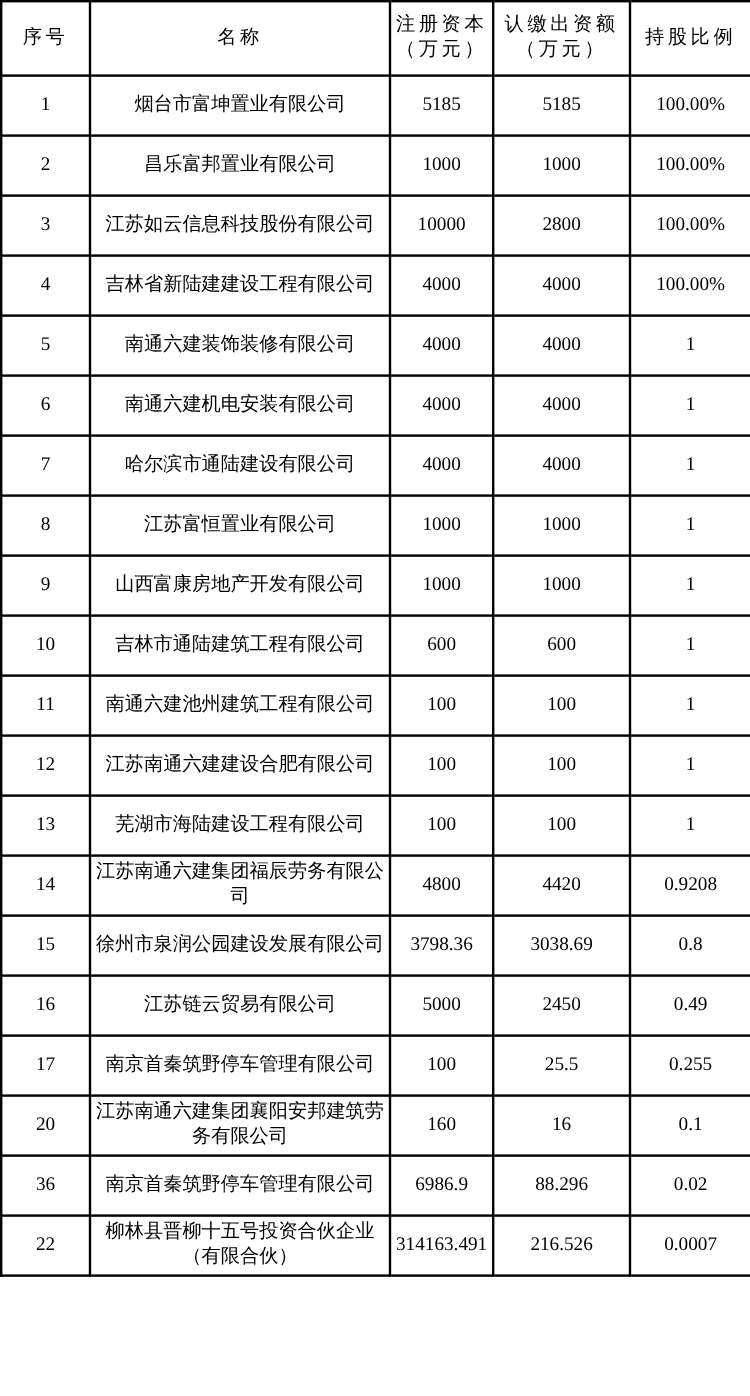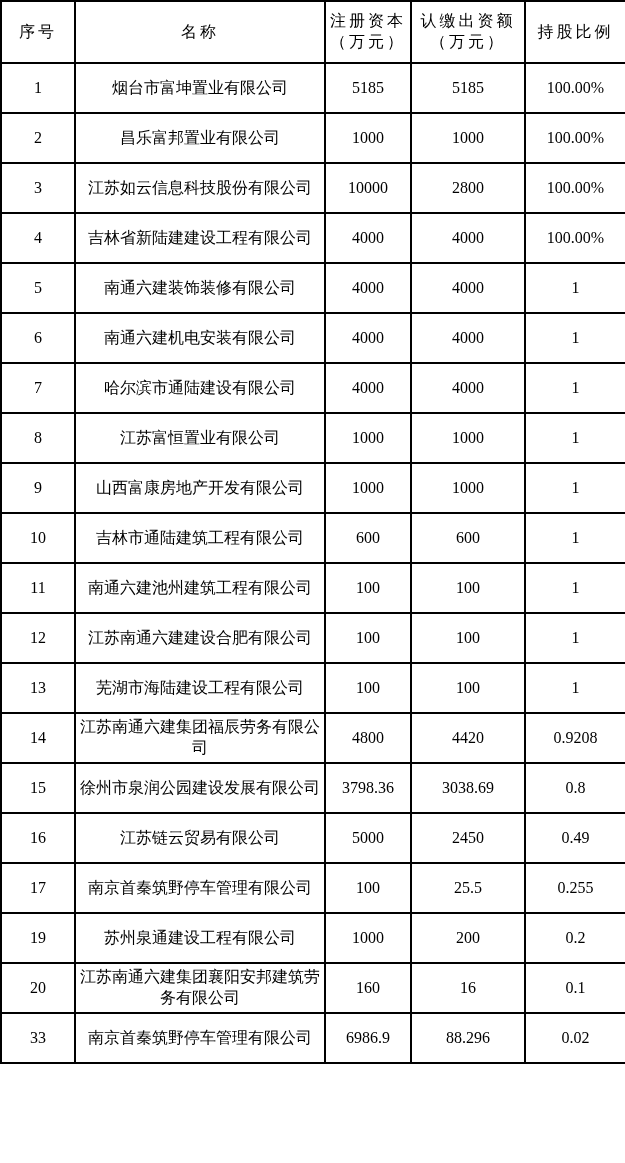--- a/index.html
+++ b/index.html
@@ -180,34 +180,35 @@
         <td>0.49</td>
       </tr>
       <tr>
         <td>17</td>
         <td>南京首秦筑野停车管理有限公司</td>
         <td>100</td>
         <td>25.5</td>
         <td>0.255</td>
       </tr>
       <tr>
-        <td>19</td>
-        <td>苏州泉通建设工程有限公司</td>
-        <td>1000</td>
-        <td>200</td>
-        <td>0.2</td>
-      </tr>
-      <tr>
         <td>20</td>
         <td>江苏南通六建集团襄阳安邦建筑劳务有限公司</td>
         <td>160</td>
         <td>16</td>
         <td>0.1</td>
       </tr>
       <tr>
-        <td>33</td>
+        <td>36</td>
         <td>南京首秦筑野停车管理有限公司</td>
         <td>6986.9</td>
         <td>88.296</td>
         <td>0.02</td>
       </tr>
+      <tr>
+        <td>22</td>
+        <td>柳林县晋柳十五号投资合伙企业
+（有限合伙）</td>
+        <td>314163.491</td>
+        <td>216.526</td>
+        <td>0.0007</td>
+      </tr>
     </tbody>
 </table>
 
 </body></html>

